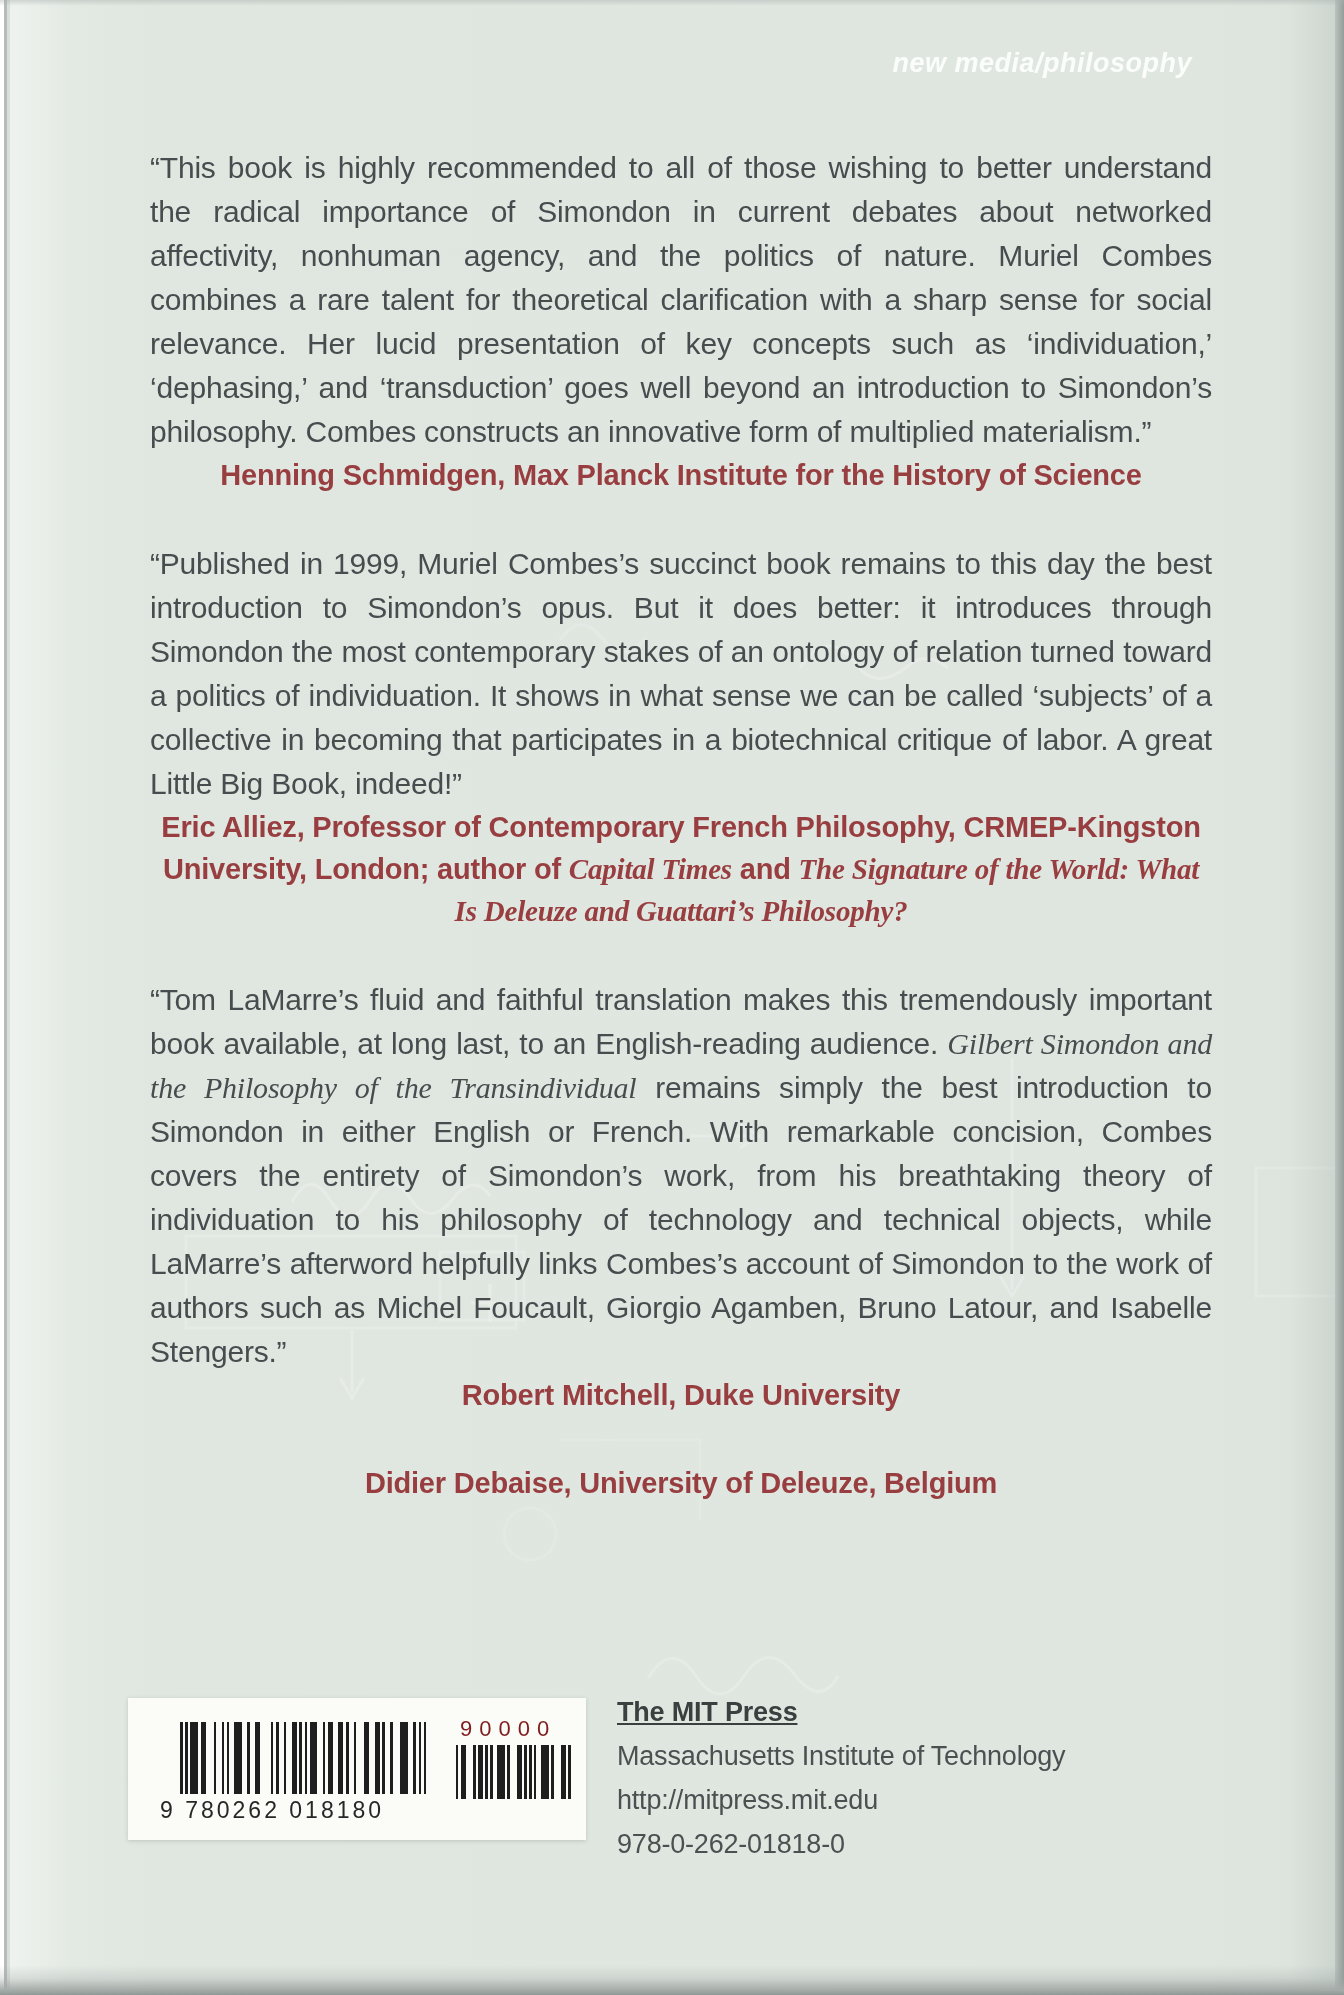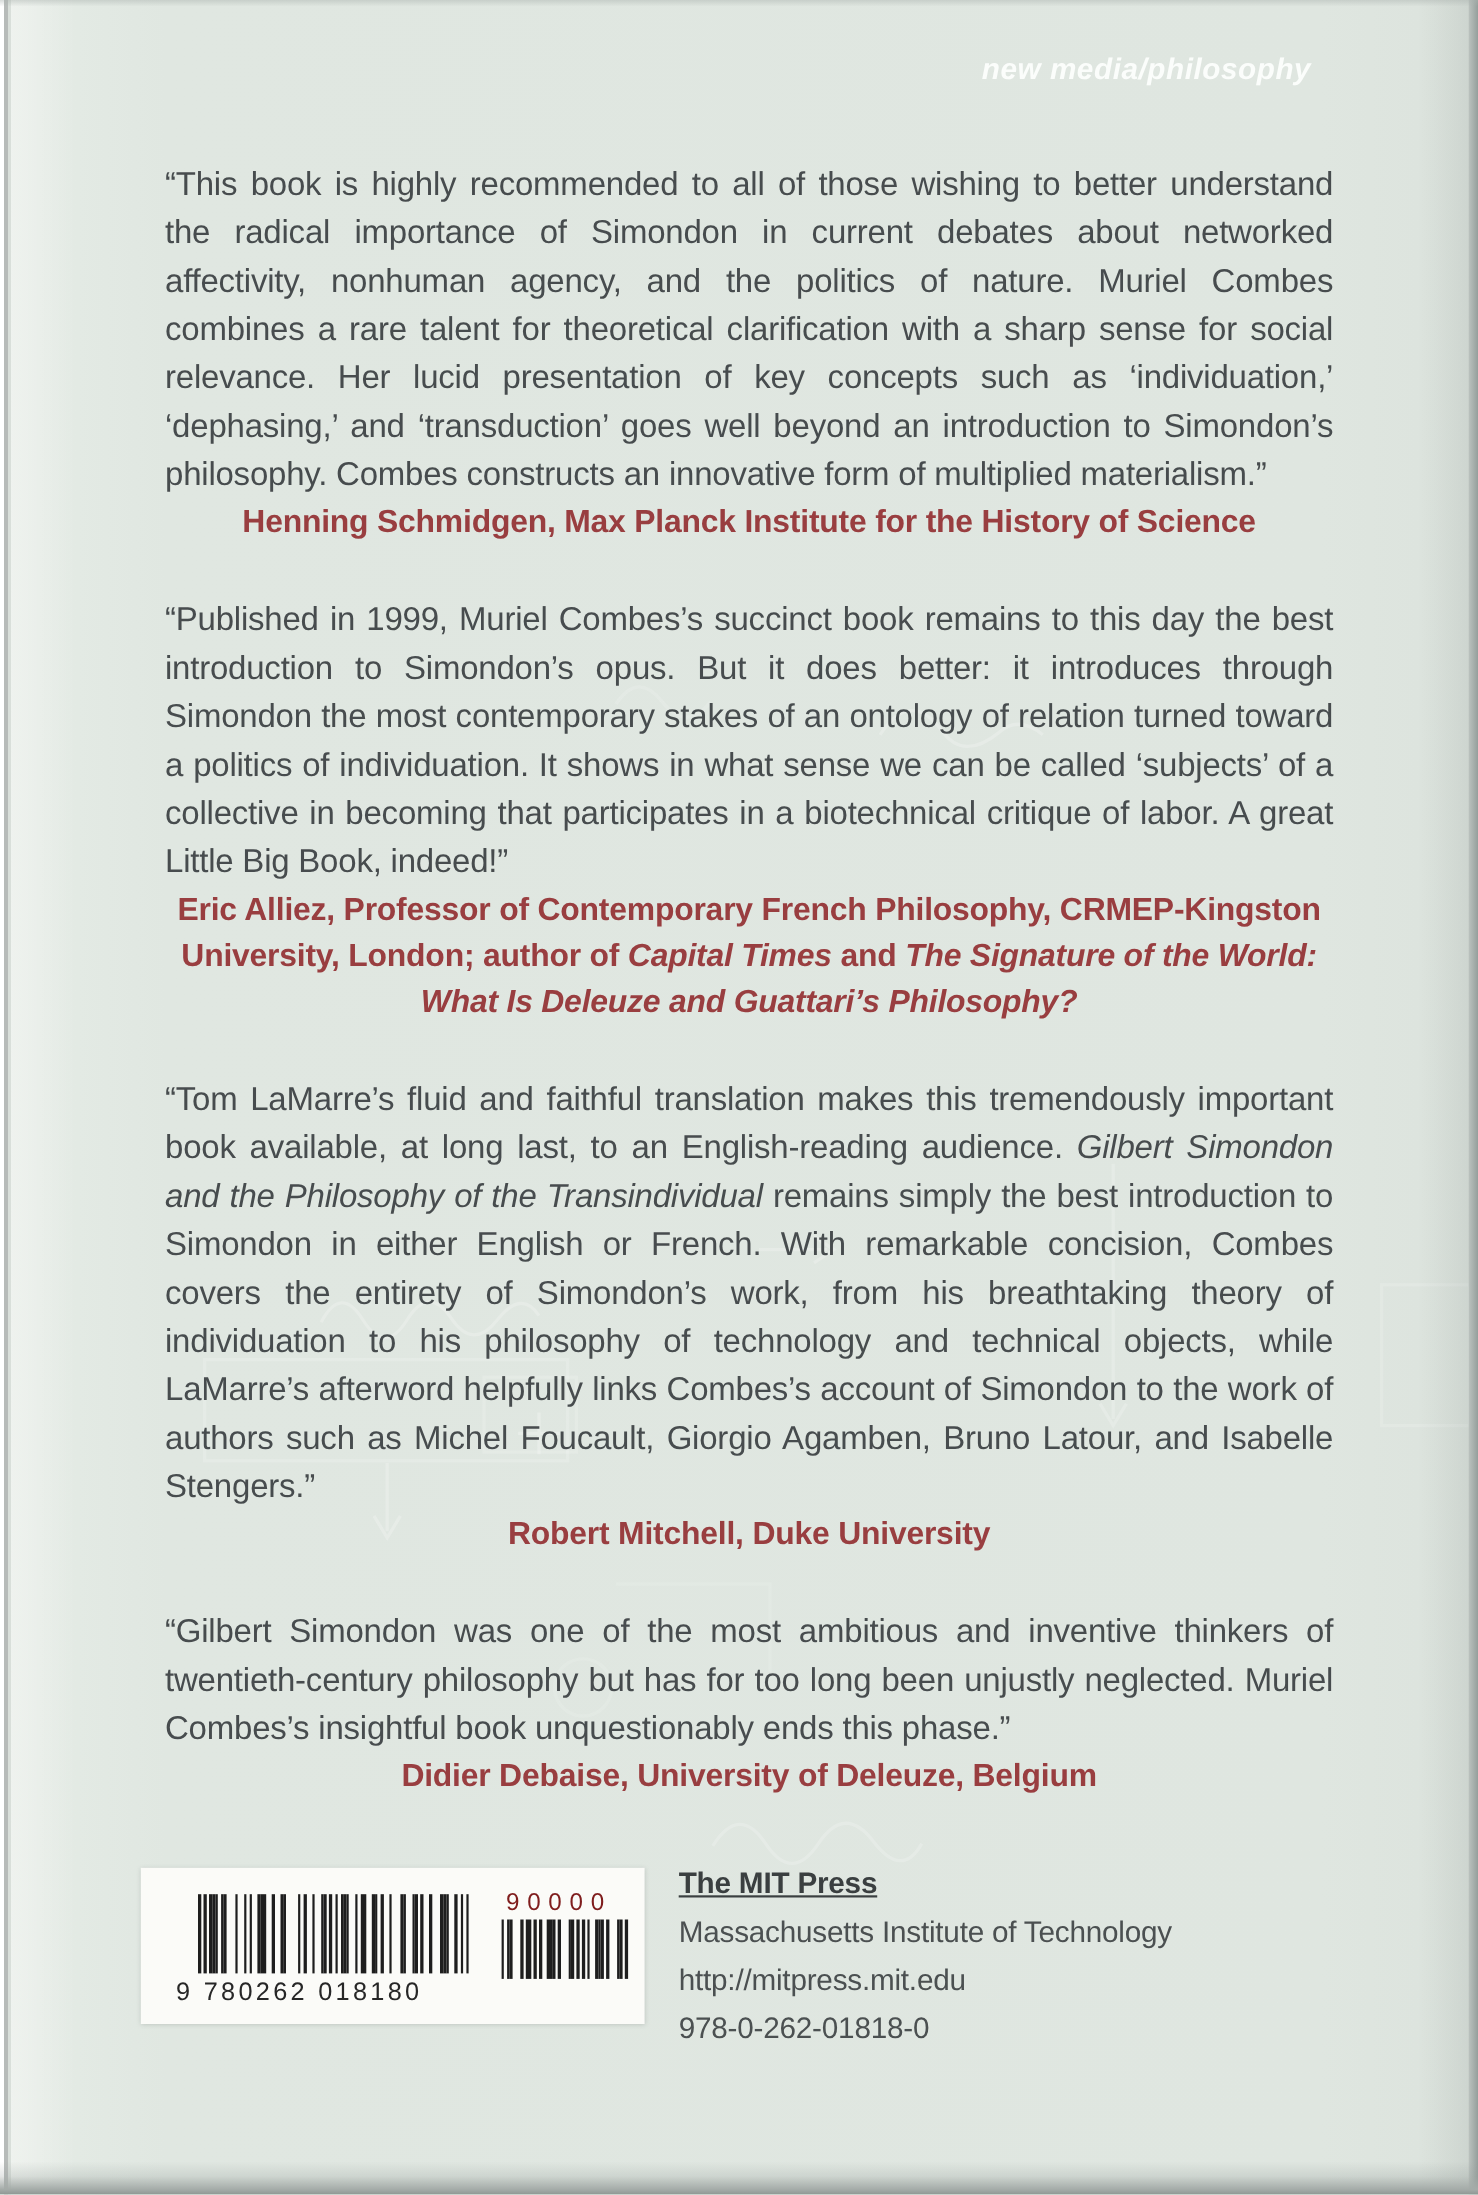--- a/index.html
+++ b/index.html
@@ -27,21 +27,21 @@
   
   .doodles{position:absolute;inset:0;z-index:1;pointer-events:none;}
   
   .category{position:absolute;top:48px;right:152px;z-index:10;
     font-size:27px;font-weight:bold;letter-spacing:0.5px;color:#fbfdfb;font-style:italic;}
   
   .blurbs{position:absolute;left:150px;top:146px;width:1062px;z-index:10;}
   .blurb{margin:0 0 46px 0;}
   .quote{margin:0;color:#474c4e;font-size:30px;line-height:44px;text-align:justify;letter-spacing:-0.2px;}
   .attribution{margin:0;color:#993e40;font-weight:bold;font-size:29px;line-height:42px;text-align:center;letter-spacing:-0.2px;}
-  .it{font-style:italic;}
+  .it{font-style:italic;font-family:Liberation Serif, serif;}
   
   .barcode-label{position:absolute;left:128px;top:1698px;width:458px;height:142px;z-index:10;
     background:#fbfbf8;box-shadow:0 1px 4px rgba(90,100,95,0.25);}
   .ean-wrap{position:absolute;left:52px;top:24px;}
   .bars{display:flex;align-items:stretch;}
   .bar{background:#1e1e1e;}
   .bar,.gap{width:var(--mw,2.6px);flex:0 0 auto;}
   .ean-bars{--mw:2.6px;height:72px;}
   .ean-digits{margin-top:3px;margin-left:-20px;font-size:23px;letter-spacing:3px;color:#272727;white-space:pre;}
   .supp-wrap{position:absolute;left:328px;top:18px;}
@@ -89,21 +89,20 @@
     </section>
     <section class="blurb">
       <p class="quote"><span>“Published in 1999, Muriel Combes’s succinct book remains to this day the best introduction to Simondon’s opus. But it does better: it introduces through Simondon the most contemporary stakes of an ontology of relation turned toward a politics of individuation. It shows in what sense we can be called ‘subjects’ of a collective in becoming that participates in a biotechnical critique of labor. A great Little Big Book, indeed!”</span></p>
       <p class="attribution"><span>Eric Alliez, Professor of Contemporary French Philosophy, CRMEP-Kingston University, London; author of </span><span class="it">Capital Times</span><span> and </span><span class="it">The Signature of the World: What Is Deleuze and Guattari’s Philosophy?</span></p>
     </section>
     <section class="blurb">
       <p class="quote"><span>“Tom LaMarre’s fluid and faithful translation makes this tremendously important book available, at long last, to an English-reading audience. </span><span class="it">Gilbert Simondon and the Philosophy of the Transindividual</span><span> remains simply the best introduction to Simondon in either English or French. With remarkable concision, Combes covers the entirety of Simondon’s work, from his breathtaking theory of individuation to his philosophy of technology and technical objects, while LaMarre’s afterword helpfully links Combes’s account of Simondon to the work of authors such as Michel Foucault, Giorgio Agamben, Bruno Latour, and Isabelle Stengers.”</span></p>
       <p class="attribution"><span>Robert Mitchell, Duke University</span></p>
     </section>
     <section class="blurb">
-      <p class="quote"><span>“Gilbert Simondon was one of the most ambitious and inventive thinkers of twentieth-century philosophy but has for too long been unjustly neglected. Muriel Combes’s insightful book unquestionably ends this phase.”</span></p>
       <p class="attribution"><span>Didier Debaise, University of Deleuze, Belgium</span></p>
     </section>
   </main>
 
   <div class="barcode-label">
     <div class="ean-wrap">
       <div class="bars ean-bars">
           <div class="bar"></div>
           <div class="gap"></div>
           <div class="bar"></div>

